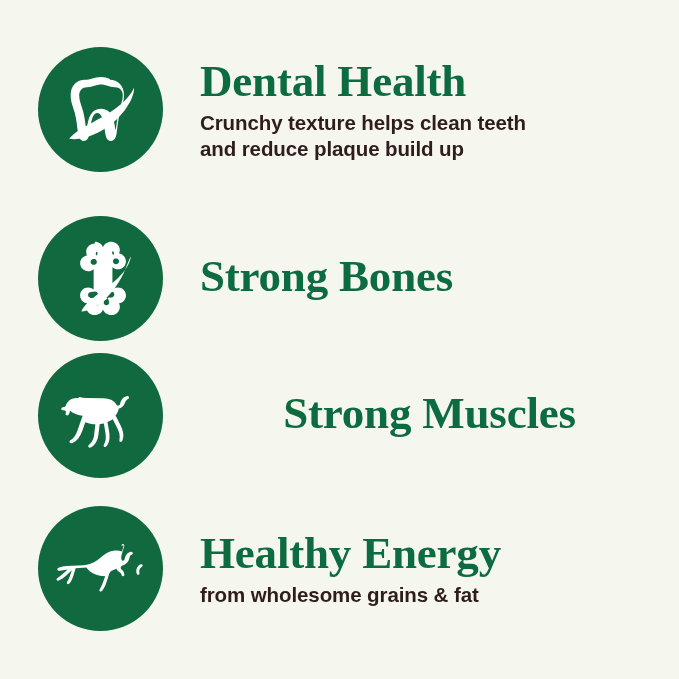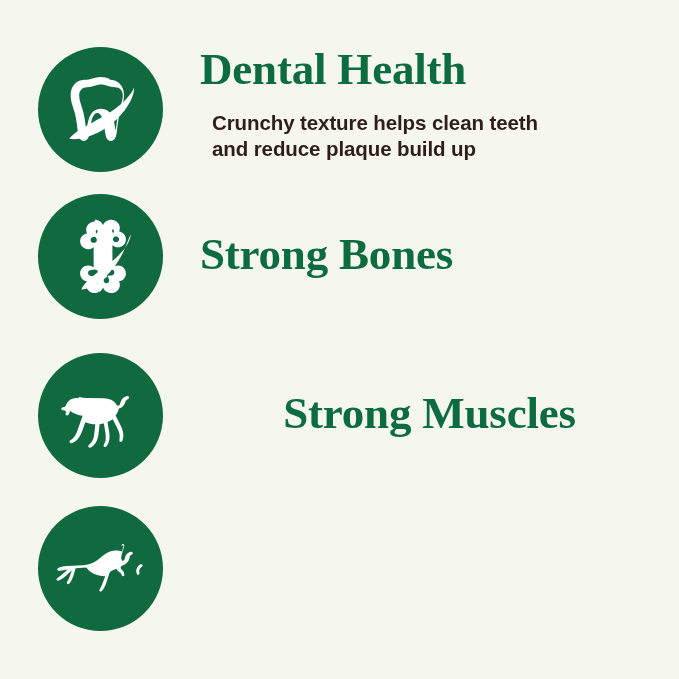--- a/index.html
+++ b/index.html
@@ -25,21 +25,21 @@
   .benefit-row {
     position: absolute;
     left: 0;
     width: 679px;
     height: 153px;
     display: flex;
     flex-direction: row;
     align-items: center;
   }
   .row-0 { top: 33px; }
-  .row-1 { top: 180px; }
+  .row-1 { top: 202px; }
   .row-2 { top: 339px; text-align: center; }
   .row-3 { top: 492px; }
 
   .icon-badge {
     flex: 0 0 auto;
     width: 125px;
     height: 125px;
     margin-left: 38px;
     border-radius: 50%;
     background: #11693f;
@@ -68,21 +68,21 @@
     letter-spacing: -0.2px;
     margin: 0 0 4px 0;
     white-space: nowrap;
   }
   .benefit-desc {
     font-family: "Liberation Sans", sans-serif;
     font-weight: bold;
     font-size: 20.5px;
     line-height: 26px;
     color: #2f1d1c;
-    margin: 12px;
+    margin: 0;
     letter-spacing: -0.1px;
     white-space: pre-line;
   }
 </style>
 </head>
 <body>
 
 <div class="benefits-panel">
 
   <div class="benefit-row row-0">
@@ -130,15 +130,19 @@
 
   <div class="benefit-row row-3">
     <div class="icon-badge">
       <svg width="100" height="100" viewBox="0 0 130 100" aria-hidden="true">
         <g fill="#ffffff">
           <path d="M94.5 19.3c-.8 2.7-1.5 5.3-2.1 7.8-3.6-1.2-7.4-1.5-11.3-.9-4.6.7-8.7 2.7-12.4 5.6-3.9 3-7.5 6.3-11.7 8.8-4.3 2.6-9.1 4.1-14.6 4.4l-22.6 1.2c-3.4.2-6.4.8-9.2 1.9-1.9.8-2.7 1.8-2.3 2.9.4 1.1 1.7 1.5 3.6 1.2l9.7-1.5-6.4 5.8c-2.2 2-4.2 3.6-6.3 4.8-1.6.9-2.1 2-1.5 3 .6 1 1.9 1.1 3.5.4 3.2-1.5 6-3.5 8.6-6l7.6-7.2-2.8 8.1c-.9 2.6-1.9 4.8-3.1 6.7-.9 1.5-.8 2.7.2 3.2 1 .5 2.2 0 3.1-1.3 2.1-2.9 3.6-6.2 4.7-9.9l2.8-9.4 13.8-.7c2.9 3.9 6.7 6.8 11.4 8.7 4 1.6 8.4 2.4 13.3 2.6l-3.7 9.8c-1 2.6-2 4.8-3.2 6.7-1 1.5-.9 2.7.1 3.2 1 .5 2.2.1 3.1-1.2 2.2-2.9 3.8-6.1 5-9.8l3.9-11.9c.7-2 1.8-3.3 3.3-4l5.9-2.7c1.1 1.9 2.5 3.4 4.2 4.5 1.4.9 2.2 1.9 2.5 3.2.4 1.7 1.2 2.4 2.3 2.2 1.1-.2 1.6-1.2 1.4-2.7-.3-2.3-1.3-4.2-3.1-5.8-1.2-1.1-1.7-2.2-1.5-3.4.2-1.2 1-2 2.3-2.3 2.1-.5 3.9-1.5 5.4-3 1.9-1.9 3.1-4.3 3.7-7.4.3-1.7 1.1-2.8 2.4-3.4 1.5-.7 2.1-1.7 1.7-2.7-.4-1-1.6-1.3-3.1-.9-2.6.7-4.5 2.3-5.8 4.7-.7 1.3-1.2 2.8-1.6 4.4-.3 1.3-.9 2-1.8 2.1-1.1.2-1.9-.4-2.3-1.6-.5-1.7-.5-3.5.1-5.5l3.4-11.4c.5-1.6.1-2.6-1-2.9-1.1-.3-2.1.4-2.6 1.9z"></path>
           <path d="M113.8 45.8c-1.5 1.4-2.4 3-2.8 4.8-.4 1.9-.2 3.7.5 5.5.5 1.3 1.4 1.8 2.4 1.4 1-.4 1.3-1.4 1-2.7-.4-1.6-.3-3.1.3-4.5.5-1.2 1.4-2.2 2.6-3 1.3-.9 1.7-1.9 1.1-2.8-.6-.9-1.8-1-3.1-.2-.7.4-1.4.9-2 1.5z"></path>
         </g>
       </svg>
     </div>
+    <div class="benefit-text">
+      <div class="benefit-title">Healthy Energy</div>
+      <div class="benefit-desc">from wholesome grains &amp; fat</div>
+    </div>
   </div>
 
 </div>
 
 </body></html>

